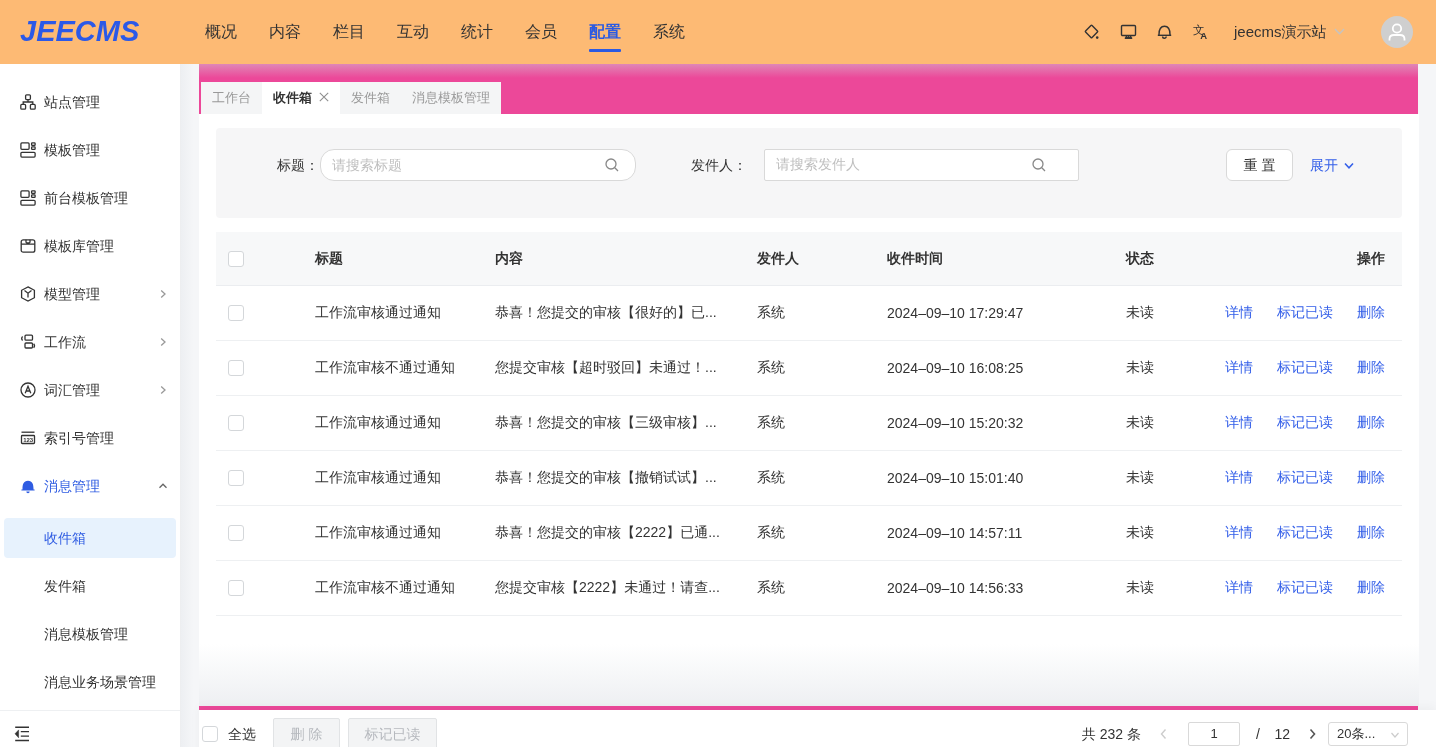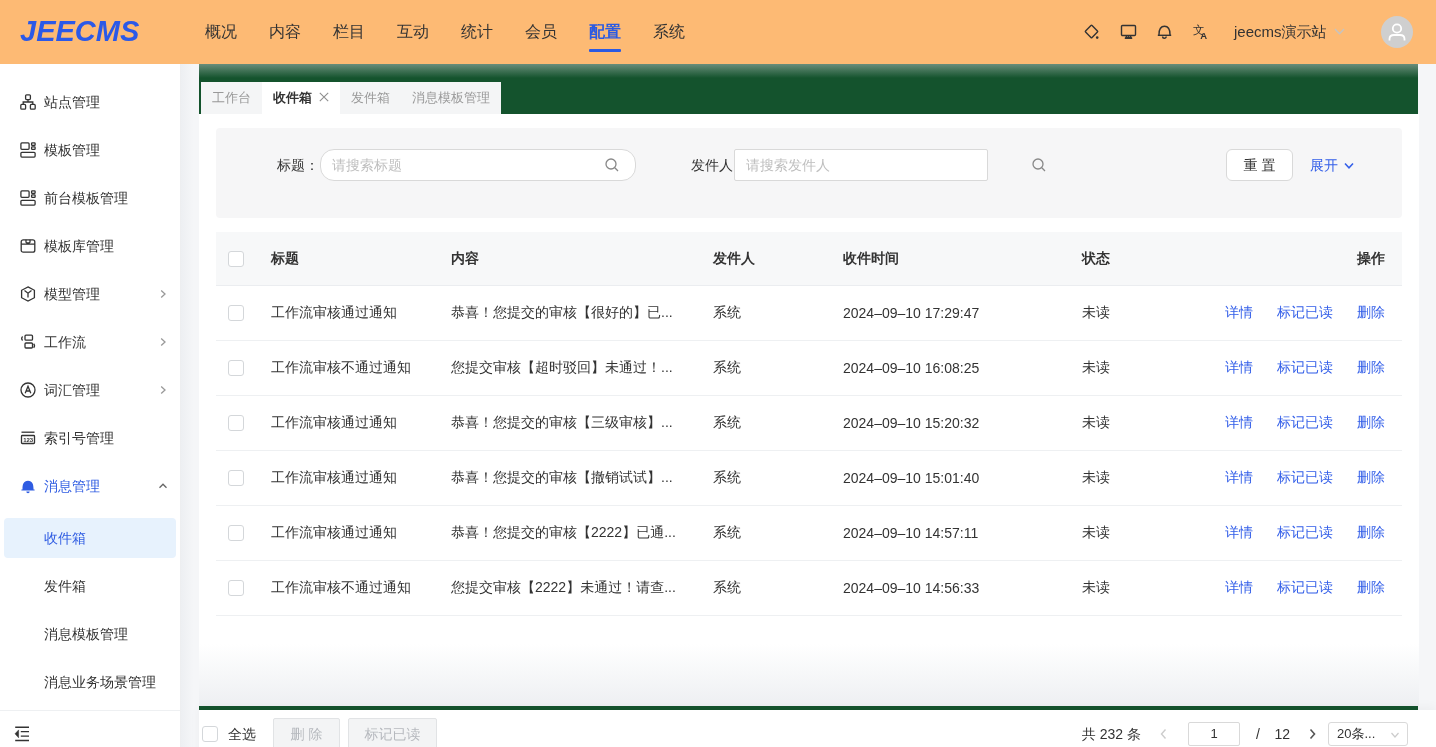--- a/index.html
+++ b/index.html
@@ -24,21 +24,21 @@
 .mi .txt { position:absolute; left:44px; top:0; line-height:48px; }
 .mi svg.ic { position:absolute; left:20px; top:16px; width:16px; height:16px; }
 .mi svg.ar { position:absolute; left:158px; top:19px; width:10px; height:10px; }
 .mi.blue, .mi.blue .txt { color:#2f5ce2; }
 .smi { position:absolute; left:0; width:180px; height:48px; font-size:14px; color:#333; }
 .smi .txt { position:absolute; left:44px; top:0; line-height:48px; }
 .sel-bg { position:absolute; left:4px; width:172px; height:40px; top:4px; background:#e7f2fd; border-radius:4px; }
 #sfoot { position:absolute; left:0; top:646px; width:180px; height:37px; border-top:1px solid #eef0f2; }
 
 
-#main { position:absolute; left:181px; top:64px; width:1255px; height:683px; background:#14532d; }
+#main { position:absolute; left:181px; top:64px; width:1255px; height:683px; background:#ec4899; }
 #main::before { content:""; position:absolute; left:0; top:0; width:1255px; height:14px; background:linear-gradient(to bottom, rgba(208,212,218,0.45), rgba(208,212,218,0)); }
 #lstrip { position:absolute; left:0; top:0; width:18px; height:683px; background:linear-gradient(to right, #edeff2, #f5f6f8 70%); }
 #rstrip { position:absolute; left:1237px; top:0; width:18px; height:683px; background:#f5f6f8; }
 
 .tabs { position:absolute; left:20px; top:18px; height:32px; display:flex; }
 .tab { height:32px; line-height:32px; padding:0 11px; font-size:13px; color:#999; background:#f4f5f6; white-space:nowrap; }
 .tab.act { background:#fff; color:#333; font-weight:bold; }
 .tab.act .x { color:#7a7a7a; font-weight:normal; display:inline-block; margin-left:7px; font-size:13px; }
 
 #card { position:absolute; left:18px; top:50px; width:1220px; height:592px; background:#fff; }
@@ -47,21 +47,21 @@
 .flabel { position:absolute; top:21px; height:32px; line-height:32px; font-size:14px; color:#333; }
 .finput { position:absolute; top:21px; height:32px; background:#fff; border:1px solid #d9d9d9; border-radius:2px; font-size:14px; line-height:30px; color:#bfbfbf; padding-left:11px; }
 .sic { position:absolute; top:29px; width:16px; height:16px; }
 #rstbtn { position:absolute; left:1010px; top:21px; width:67px; height:32px; background:#fff; border:1px solid #d9d9d9; border-radius:6px; text-align:center; line-height:30px; font-size:14px; color:#333; }
 #expand { position:absolute; left:1094px; top:21px; height:32px; line-height:32px; font-size:14px; color:#3560e9; }
 #expchev { position:absolute; left:1127px; top:32px; width:12px; height:12px; }
 
 
 #thead { position:absolute; left:17px; top:118px; width:1186px; height:54px; background:#f7f8f9; border-bottom:1px solid #ebedf0; }
 .trow { position:absolute; left:17px; width:1186px; height:55px; border-bottom:1px solid #eef0f2; background:#fff; }
-.c { position:absolute; top:0; height:100%; display:flex; align-items:center; font-size:14px; color:#333; white-space:nowrap; }
+.c { position:absolute; top:0; height:100%; display:flex; align-items:center; font-size:14px; color:#333; white-space:nowrap;margin-left:44px; }
 .cb { position:absolute; left:12px; top:50%; margin-top:-8px; width:16px; height:16px; border:1px solid #d4d7da; border-radius:3px; background:#fff; }
 .hc { font-weight:bold; }
 .col1 { left:55px; } .col2 { left:235px; } .col3 { left:497px; } .col4 { left:627px; } .col5 { left:866px; }
 .colop { right:17px; justify-content:flex-end; }
 .links { position:absolute; right:17px; top:0; height:100%; display:flex; align-items:center; gap:24px; font-size:14px; color:#3560e9; }
 
 
 #bbar { position:absolute; left:199px; top:710px; width:1237px; height:48px; background:#fff; box-shadow:0 -3px 10px rgba(0,0,0,0.04); z-index:6; }
 #bbar .cb2 { position:absolute; left:3px; top:16px; width:16px; height:16px; border:1px solid #d4d7da; border-radius:3px; background:#fff; }
 .dbtn { position:absolute; top:8px; height:32px; background:#f3f4f5; border:1px solid #e1e3e5; border-radius:2px; color:#b6b9be; font-size:14px; text-align:center; line-height:30px; }
@@ -234,21 +234,21 @@
   </div>
   <div id="card">
     <div id="spanel">
       <div class="flabel" style="left:61px">标题：</div>
       <div class="finput" style="left:104px; width:316px;border-radius:14px;">请搜索标题</div>
       <svg class="sic" style="left:388px" viewBox="0 0 16 16" fill="none" stroke="#888" stroke-width="1.3">
           <circle cx="7" cy="7" r="5"></circle>
           <path d="M10.8 10.8 L14 14"></path>
         </svg>
       <div class="flabel" style="left:475px">发件人：</div>
-      <div class="finput" style="left:518px; width:254px;">请搜索发件人</div>
+      <div class="finput" style="left:548px; width:315px;font-family:Liberation Serif, serif;">请搜索发件人</div>
       <svg class="sic" style="left:815px" viewBox="0 0 16 16" fill="none" stroke="#888" stroke-width="1.3">
           <circle cx="7" cy="7" r="5"></circle>
           <path d="M10.8 10.8 L14 14"></path>
         </svg>
       <div id="rstbtn">重 置</div>
       <div id="expand">展开</div>
       <svg id="expchev" viewBox="0 0 12 12" fill="none" stroke="#3560e9" stroke-width="1.6">
           <path d="M2 3.5 L6 7.8 L10 3.5"></path>
         </svg>
     </div>

